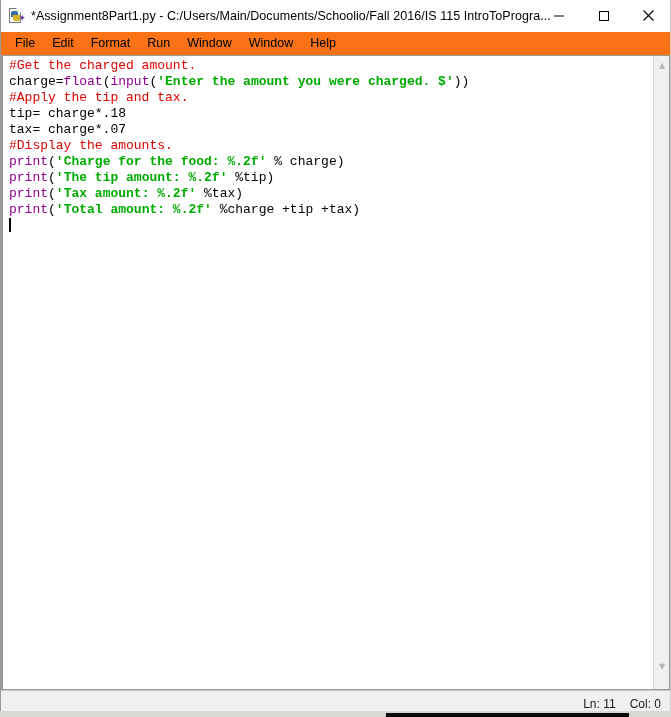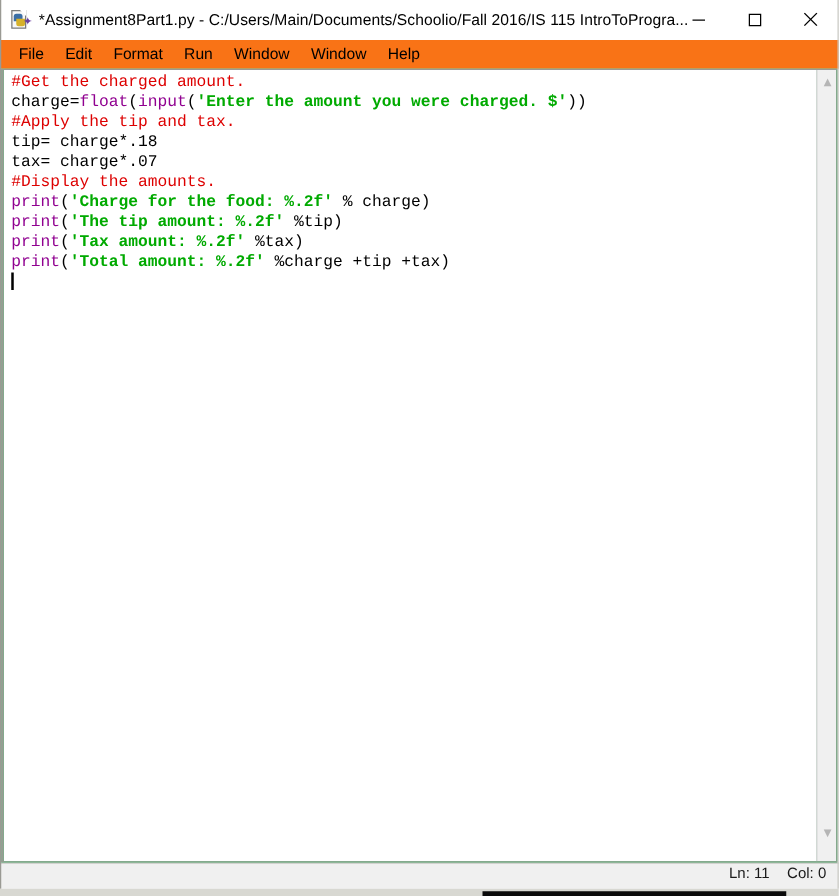--- a/index.html
+++ b/index.html
@@ -110,21 +110,21 @@
   
   .editor-wrap {
     flex: 1 1 auto;
     position: relative;
     display: flex;
     border-top: 1px solid #9a9a94;
     border-left: 2px solid #9a9a94;
     border-right: 1px solid #9a9a94;
     border-bottom: 1px solid #9a9a94;
     margin: 0 1px 0 1px;
-    background: #22c55e;
+    background: #0ea5e9;
     box-sizing: border-box;
     overflow: hidden;
   }
   .code-area {
     flex: 1 1 auto;
     position: relative;
     background: #ffffff;
     padding: 2px 0 0 6px;
     overflow: hidden;
   }
@@ -167,21 +167,21 @@
   .vscroll .arrow.up { top: 2px; }
   .vscroll .arrow.down { bottom: 14px; }
 
   
   .statusbar {
     flex: 0 0 21px;
     height: 21px;
     background: #f0f0f0;
     border-top: 1px solid #c8c8c4;
     display: flex;
-    align-items: flex-start;
+    align-items: flex-end;
     justify-content: flex-end;
     padding-right: 10px;
     box-sizing: border-box;
   }
   .status-item {
     font-size: 12px;
     color: #1a1a1a;
     margin-left: 14px;
     white-space: nowrap;
   }

